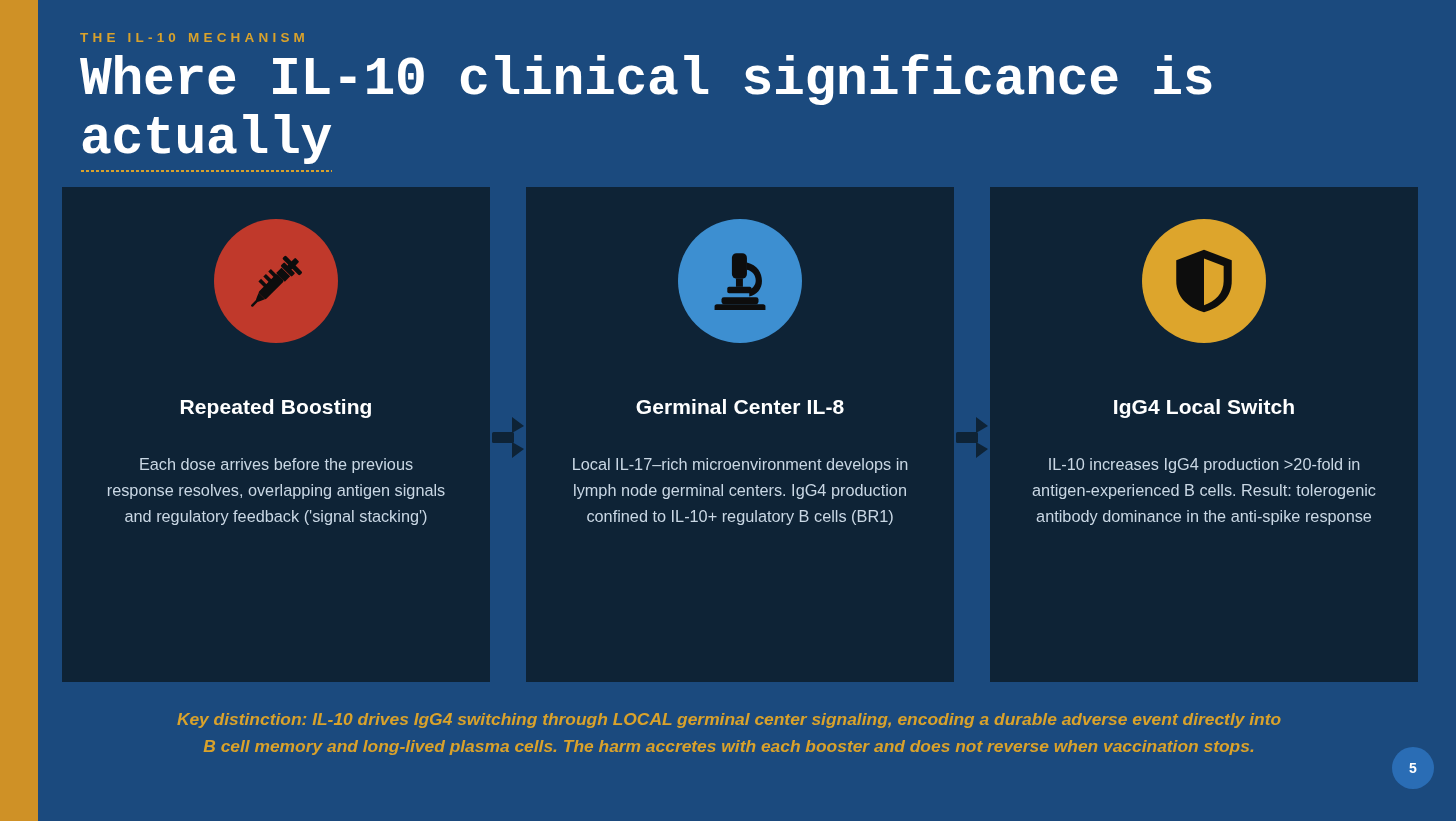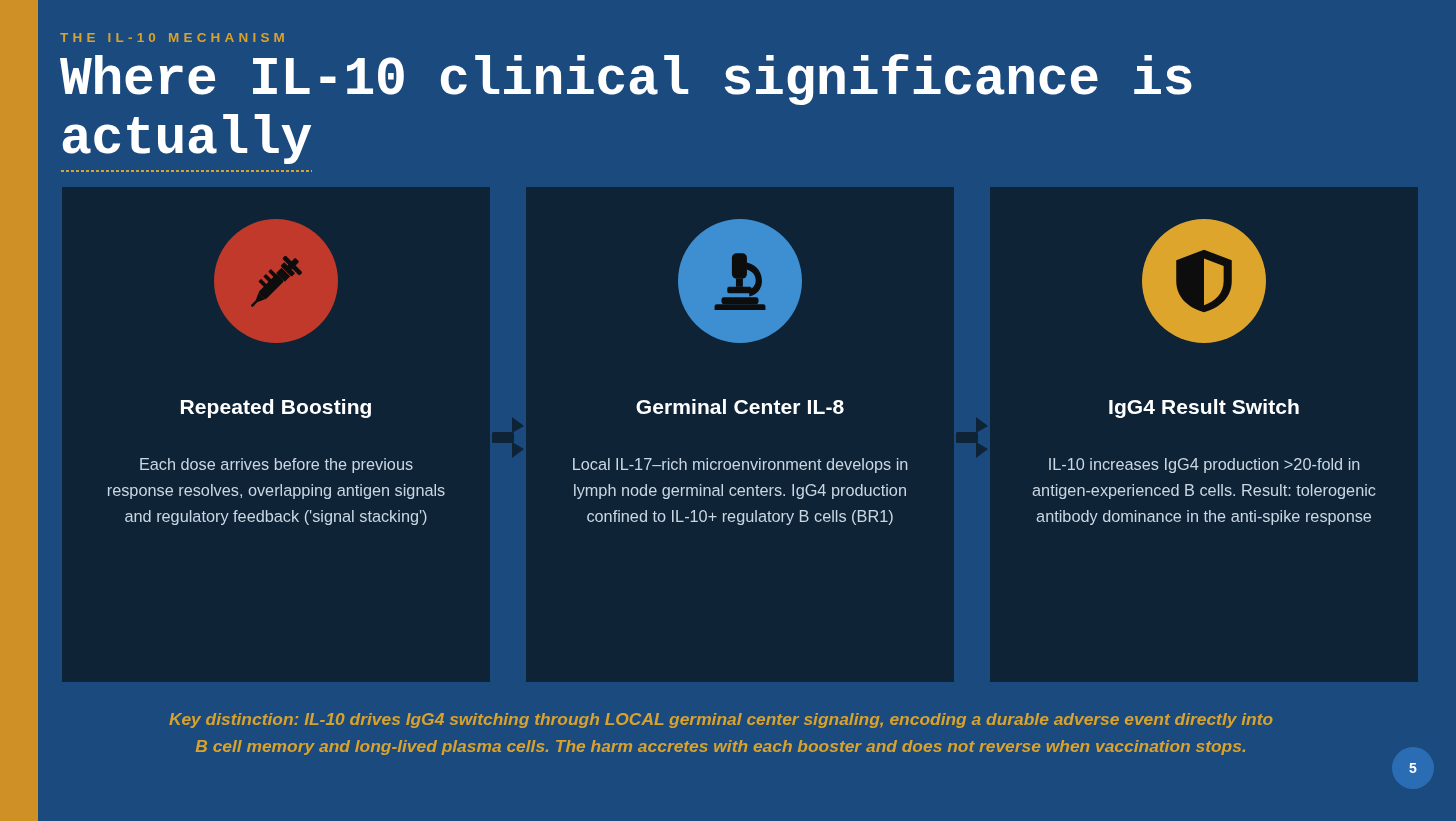--- a/index.html
+++ b/index.html
@@ -8,21 +8,21 @@
     background:#1b4a7e;
     font-family:"Liberation Sans", sans-serif;
     position:relative;
   }
   
   .left-rail{
     position:absolute; left:0; top:0; width:38px; height:821px;
     background:#cf9126;
   }
   
-  .header{ position:absolute; left:60px; top:30px; width:1340px; }
+  .header{ position:absolute; left:80px; top:30px; width:1340px; }
   .eyebrow{
     color:#d9a22b; font-size:13.5px; font-weight:700;
     letter-spacing:4.2px; text-transform:uppercase;
     font-family:"Liberation Sans", sans-serif;
     margin-bottom:6px;
   }
   .title{
     font-family:Liberation Mono, monospace;
     color:#ffffff; font-weight:700;
     font-size:53px; line-height:1.12;
@@ -63,21 +63,21 @@
   .card-title{
     color:#ffffff; font-weight:700; font-size:21px;
     margin-top:52px; text-align:center; letter-spacing:0.1px;
   }
   .card-body{
     color:#c9d7e4; font-size:16.3px; line-height:1.6;
     text-align:center; margin-top:32px; max-width:345px;
   }
   
   .footer{
-    position:absolute; left:56px; top:706px; width:1330px;
+    position:absolute; left:64px; top:706px; width:1330px;
     text-align:center;
   }
   .footer-text{
     color:#d9a22b; font-weight:700; font-style:italic;
     font-size:17.4px; line-height:1.55;
   }
   .page-badge{
     position:absolute; right:22px; bottom:32px;
     width:42px; height:42px; border-radius:50%;
     background:#2a6db5; color:#ffffff;
@@ -151,21 +151,21 @@
     </svg>
   </div>
 
   <div class="card">
     <div class="icon-circle" style="background:#dda52c">
       <svg width="74" height="74" viewBox="0 0 64 64">
         <path d="M32 5 L56 14 v18c0 14-10 23-24 27C18 55 8 46 8 32V14z" fill="#0d0d0d"></path>
         <path d="M32 12.5 L49 19 v13c0 10.5-7.2 17.5-17 21z" fill="#dda52c"></path>
       </svg>
     </div>
-    <div class="card-title">IgG4 Result Switch</div>
+    <div class="card-title">IgG4 Local Switch</div>
     <div class="card-body">IL-10 increases IgG4 production &gt;20-fold in antigen-experienced B cells. Result: tolerogenic antibody dominance in the anti-spike response</div>
   </div>
 
 </div>
 
 <div class="footer">
   <div class="footer-text">Key distinction: IL-10 drives IgG4 switching through LOCAL germinal center signaling, encoding a durable adverse event directly into</div>
   <div class="footer-text">B cell memory and long-lived plasma cells. The harm accretes with each booster and does not reverse when vaccination stops.</div>
 </div>
 

